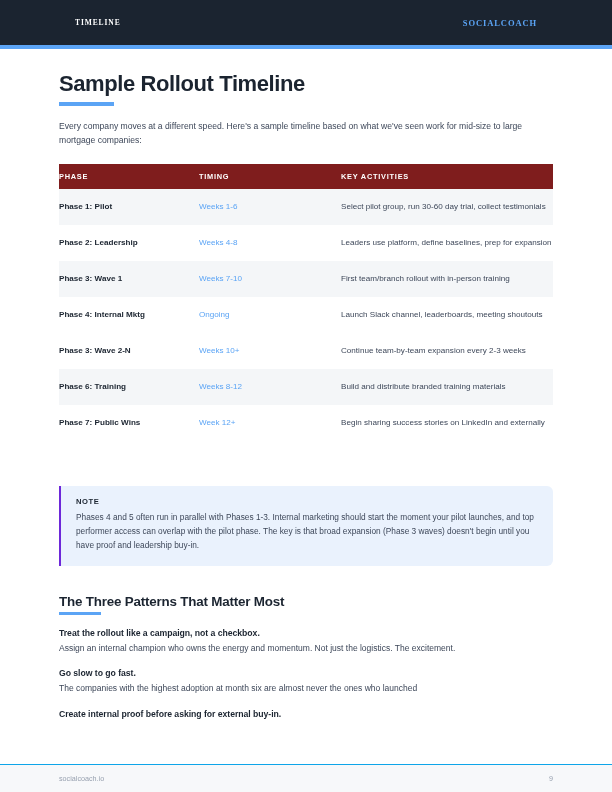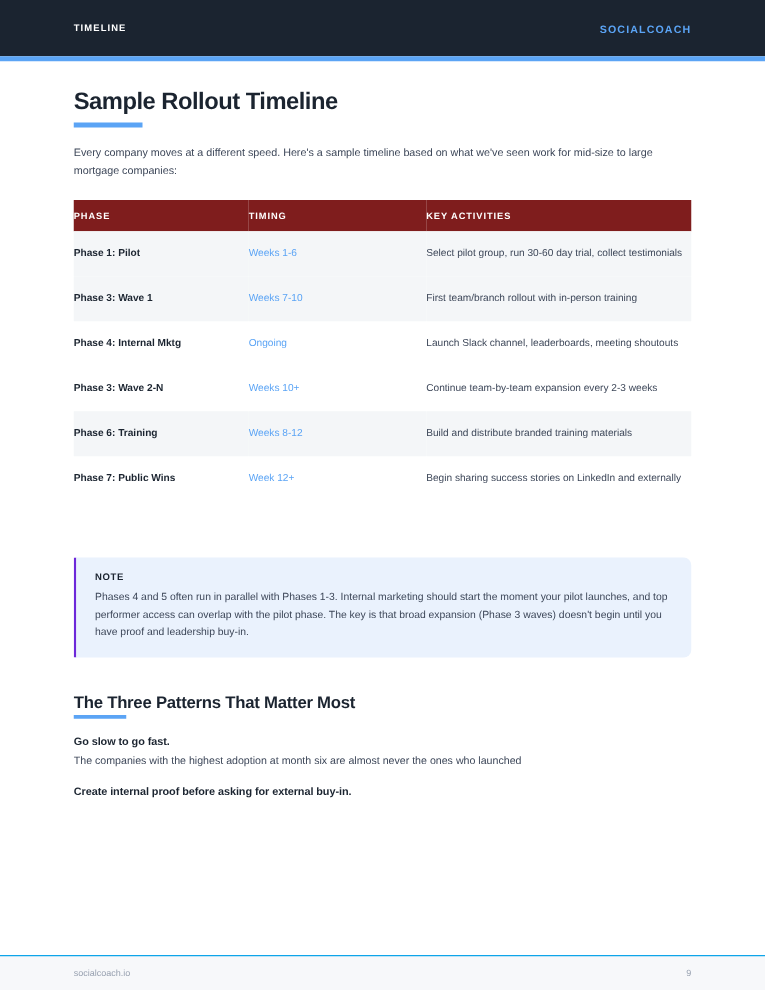--- a/index.html
+++ b/index.html
@@ -21,21 +21,22 @@
   .topbar {
     position: absolute;
     top: 0; left: 0;
     width: 612px;
     height: 45px;
     background: #1b2430;
     display: flex;
     align-items: center;
     justify-content: space-between;
     box-sizing: border-box;
-    padding: 0 59px;
+    padding: 0 75px;
+    font-family: Liberation Serif, serif;
   }
   .topbar-label {
     color: #ffffff;
     font-size: 7.5px;
     font-weight: bold;
     letter-spacing: 0.9px;
   }
   .topbar-brand {
     color: #5ba4f5;
     font-size: 8.5px;
@@ -55,21 +56,21 @@
     position: absolute;
     top: 49px; left: 0;
     width: 612px;
     height: 715px;
     box-sizing: border-box;
     padding: 0 59px;
   }
 
   h1.page-title {
     margin: 22px 0 0 0;
-    font-size: 19px;
+    font-size: 22px;
     font-weight: bold;
     letter-spacing: -0.4px;
     color: #1b2430;
   }
   .title-underline {
     width: 55px;
     height: 4px;
     background: #5ba4f5;
     margin-top: 5px;
   }
@@ -224,20 +225,25 @@
         <th class="col-timing">TIMING</th>
         <th class="col-activities">KEY ACTIVITIES</th>
       </tr>
     </thead>
     <tbody>
       <tr class="striped">
         <td class="col-phase">Phase 1: Pilot</td>
         <td class="col-timing">Weeks 1-6</td>
         <td class="col-activities">Select pilot group, run 30-60 day trial, collect testimonials</td>
       </tr>
+      <tr>
+        <td class="col-phase">Phase 2: Leadership</td>
+        <td class="col-timing">Weeks 4-8</td>
+        <td class="col-activities">Leaders use platform, define baselines, prep for expansion</td>
+      </tr>
       <tr class="striped">
         <td class="col-phase">Phase 3: Wave 1</td>
         <td class="col-timing">Weeks 7-10</td>
         <td class="col-activities">First team/branch rollout with in-person training</td>
       </tr>
       <tr>
         <td class="col-phase">Phase 4: Internal Mktg</td>
         <td class="col-timing">Ongoing</td>
         <td class="col-activities">Launch Slack channel, leaderboards, meeting shoutouts</td>
       </tr>
@@ -260,20 +266,24 @@
   </table>
 
   <div class="note-box">
     <div class="note-title">NOTE</div>
     <p class="note-body">Phases 4 and 5 often run in parallel with Phases 1-3. Internal marketing should start the moment your pilot launches, and top performer access can overlap with the pilot phase. The key is that broad expansion (Phase 3 waves) doesn't begin until you have proof and leadership buy-in.</p>
   </div>
 
   <h2 class="section-title">The Three Patterns That Matter Most</h2>
   <div class="section-underline"></div>
 
+  <div class="pattern">
+    <div class="pattern-heading">Treat the rollout like a campaign, not a checkbox.</div>
+    <p class="pattern-body">Assign an internal champion who owns the energy and momentum. Not just the logistics. The excitement.</p>
+  </div>
 
   <div class="pattern">
     <div class="pattern-heading">Go slow to go fast.</div>
     <p class="pattern-body">The companies with the highest adoption at month six are almost never the ones who launched</p>
   </div>
 
   <div class="pattern">
     <div class="pattern-heading">Create internal proof before asking for external buy-in.</div>
   </div>
 

